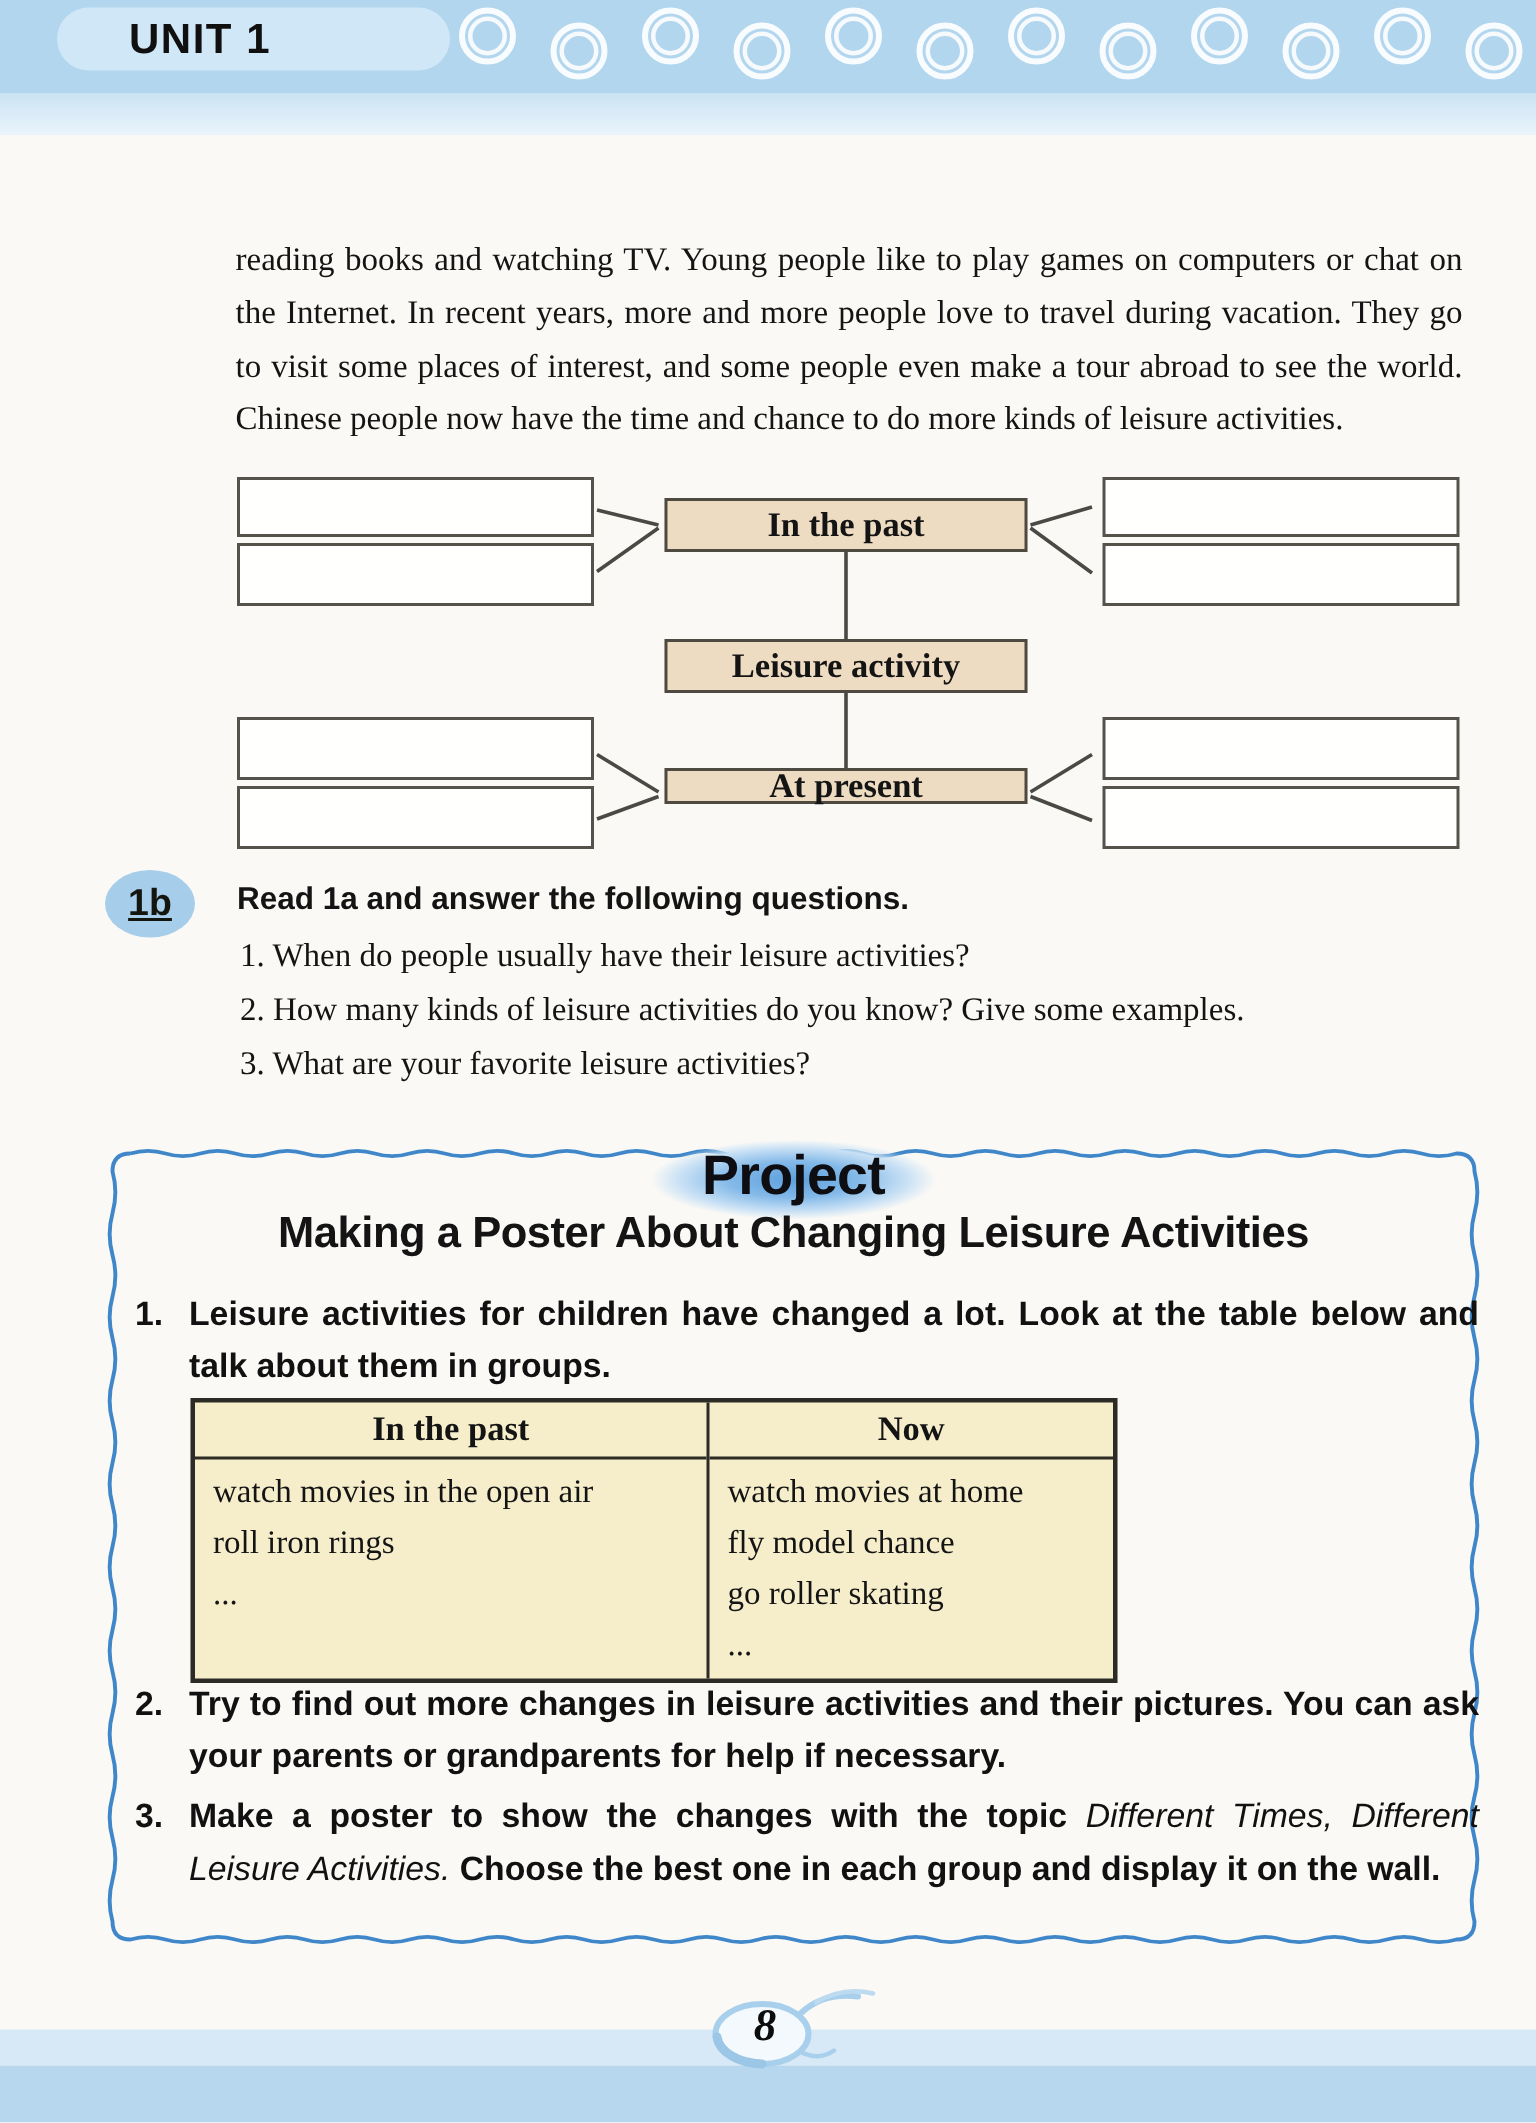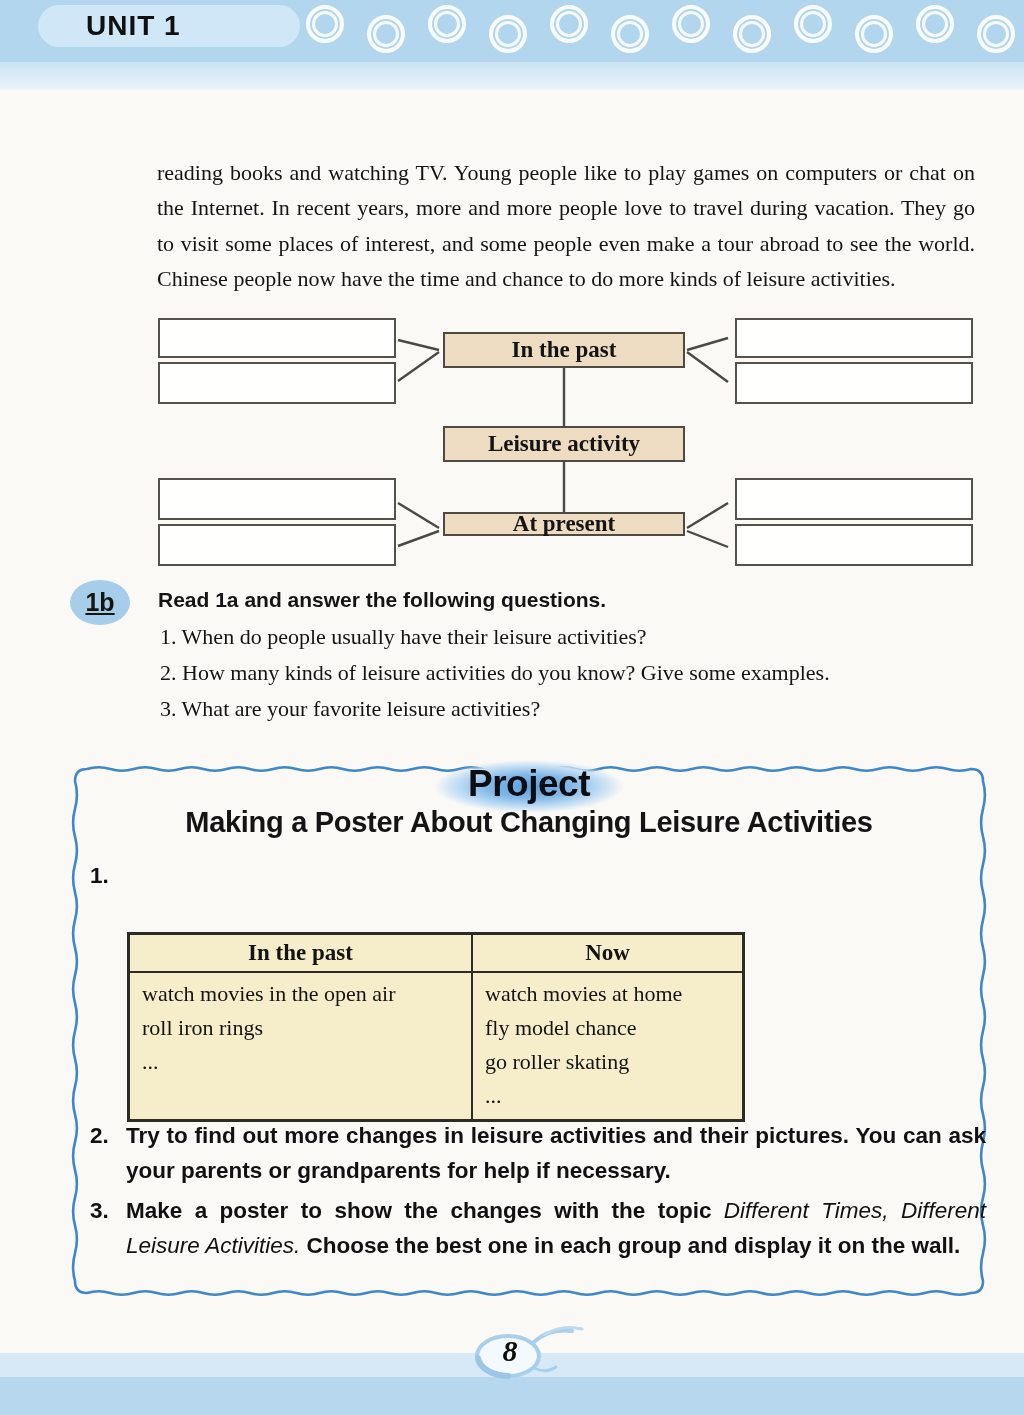--- a/index.html
+++ b/index.html
@@ -138,20 +138,21 @@
 
   <div class="project">
     <svg class="wavy" viewBox="0 0 926 542" xmlns="http://www.w3.org/2000/svg">
       <path id="wavy-path" fill="none" stroke="#3f87c9" stroke-width="2.6" d="M 21 9 Q 32.6 5.5 44.3 9.0 Q 55.9 12.5 67.5 9.0 Q 79.2 5.5 90.8 9.0 Q 102.4 12.5 114.1 9.0 Q 125.7 5.5 137.3 9.0 Q 148.9 12.5 160.6 9.0 Q 172.2 5.5 183.8 9.0 Q 195.5 12.5 207.1 9.0 Q 218.7 5.5 230.4 9.0 Q 242.0 12.5 253.6 9.0 Q 265.3 5.5 276.9 9.0 Q 288.5 12.5 300.2 9.0 Q 311.8 5.5 323.4 9.0 Q 335.1 12.5 346.7 9.0 Q 358.3 5.5 369.9 9.0 Q 381.6 12.5 393.2 9.0 Q 404.8 5.5 416.5 9.0 Q 428.1 12.5 439.7 9.0 Q 451.4 5.5 463.0 9.0 Q 474.6 12.5 486.3 9.0 Q 497.9 5.5 509.5 9.0 Q 521.2 12.5 532.8 9.0 Q 544.4 5.5 556.1 9.0 Q 567.7 12.5 579.3 9.0 Q 590.9 5.5 602.6 9.0 Q 614.2 12.5 625.8 9.0 Q 637.5 5.5 649.1 9.0 Q 660.7 12.5 672.4 9.0 Q 684.0 5.5 695.6 9.0 Q 707.3 12.5 718.9 9.0 Q 730.5 5.5 742.2 9.0 Q 753.8 12.5 765.4 9.0 Q 777.1 5.5 788.7 9.0 Q 800.3 12.5 811.9 9.0 Q 823.6 5.5 835.2 9.0 Q 846.8 12.5 858.5 9.0 Q 870.1 5.5 881.7 9.0 Q 893.4 12.5 905.0 9.0 Q 917 9 917 21 Q 920.8 34.9 917.0 48.8 Q 913.2 62.7 917.0 76.6 Q 920.8 90.4 917.0 104.3 Q 913.2 118.2 917.0 132.1 Q 920.8 146.0 917.0 159.9 Q 913.2 173.8 917.0 187.7 Q 920.8 201.6 917.0 215.4 Q 913.2 229.3 917.0 243.2 Q 920.8 257.1 917.0 271.0 Q 913.2 284.9 917.0 298.8 Q 920.8 312.7 917.0 326.6 Q 913.2 340.4 917.0 354.3 Q 920.8 368.2 917.0 382.1 Q 913.2 396.0 917.0 409.9 Q 920.8 423.8 917.0 437.7 Q 913.2 451.6 917.0 465.4 Q 920.8 479.3 917.0 493.2 Q 913.2 507.1 917.0 521.0 Q 917 533 905 533 Q 893.4 536.5 881.7 533.0 Q 870.1 529.5 858.5 533.0 Q 846.8 536.5 835.2 533.0 Q 823.6 529.5 811.9 533.0 Q 800.3 536.5 788.7 533.0 Q 777.1 529.5 765.4 533.0 Q 753.8 536.5 742.2 533.0 Q 730.5 529.5 718.9 533.0 Q 707.3 536.5 695.6 533.0 Q 684.0 529.5 672.4 533.0 Q 660.7 536.5 649.1 533.0 Q 637.5 529.5 625.8 533.0 Q 614.2 536.5 602.6 533.0 Q 590.9 529.5 579.3 533.0 Q 567.7 536.5 556.1 533.0 Q 544.4 529.5 532.8 533.0 Q 521.2 536.5 509.5 533.0 Q 497.9 529.5 486.3 533.0 Q 474.6 536.5 463.0 533.0 Q 451.4 529.5 439.7 533.0 Q 428.1 536.5 416.5 533.0 Q 404.8 529.5 393.2 533.0 Q 381.6 536.5 369.9 533.0 Q 358.3 529.5 346.7 533.0 Q 335.1 536.5 323.4 533.0 Q 311.8 529.5 300.2 533.0 Q 288.5 536.5 276.9 533.0 Q 265.3 529.5 253.6 533.0 Q 242.0 536.5 230.4 533.0 Q 218.7 529.5 207.1 533.0 Q 195.5 536.5 183.8 533.0 Q 172.2 529.5 160.6 533.0 Q 148.9 536.5 137.3 533.0 Q 125.7 529.5 114.1 533.0 Q 102.4 536.5 90.8 533.0 Q 79.2 529.5 67.5 533.0 Q 55.9 536.5 44.3 533.0 Q 32.6 529.5 21.0 533.0 Q 9 533 9 521 Q 5.2 507.1 9.0 493.2 Q 12.8 479.3 9.0 465.4 Q 5.2 451.6 9.0 437.7 Q 12.8 423.8 9.0 409.9 Q 5.2 396.0 9.0 382.1 Q 12.8 368.2 9.0 354.3 Q 5.2 340.4 9.0 326.6 Q 12.8 312.7 9.0 298.8 Q 5.2 284.9 9.0 271.0 Q 12.8 257.1 9.0 243.2 Q 5.2 229.3 9.0 215.4 Q 12.8 201.6 9.0 187.7 Q 5.2 173.8 9.0 159.9 Q 12.8 146.0 9.0 132.1 Q 5.2 118.2 9.0 104.3 Q 12.8 90.4 9.0 76.6 Q 5.2 62.7 9.0 48.8 Q 12.8 34.9 9.0 21.0 Q 9 9 21 9"></path>
     </svg>
     <div class="project-label">Project</div>
     <div class="poster-title">Making a Poster About Changing Leisure Activities</div>
 
     <div class="p-item" style="top:98px">
       <span class="num">1.</span>
+      <span>Leisure activities for children have changed a lot. Look at the table below and talk about them in groups.</span>
     </div>
 
     <div class="ptable">
       <div class="tcol first">
         <div class="thead">In the past</div>
         <div class="tbody">
           <div>watch movies in the open air</div>
           <div>roll iron rings</div>
           <div>...</div>
         </div>

